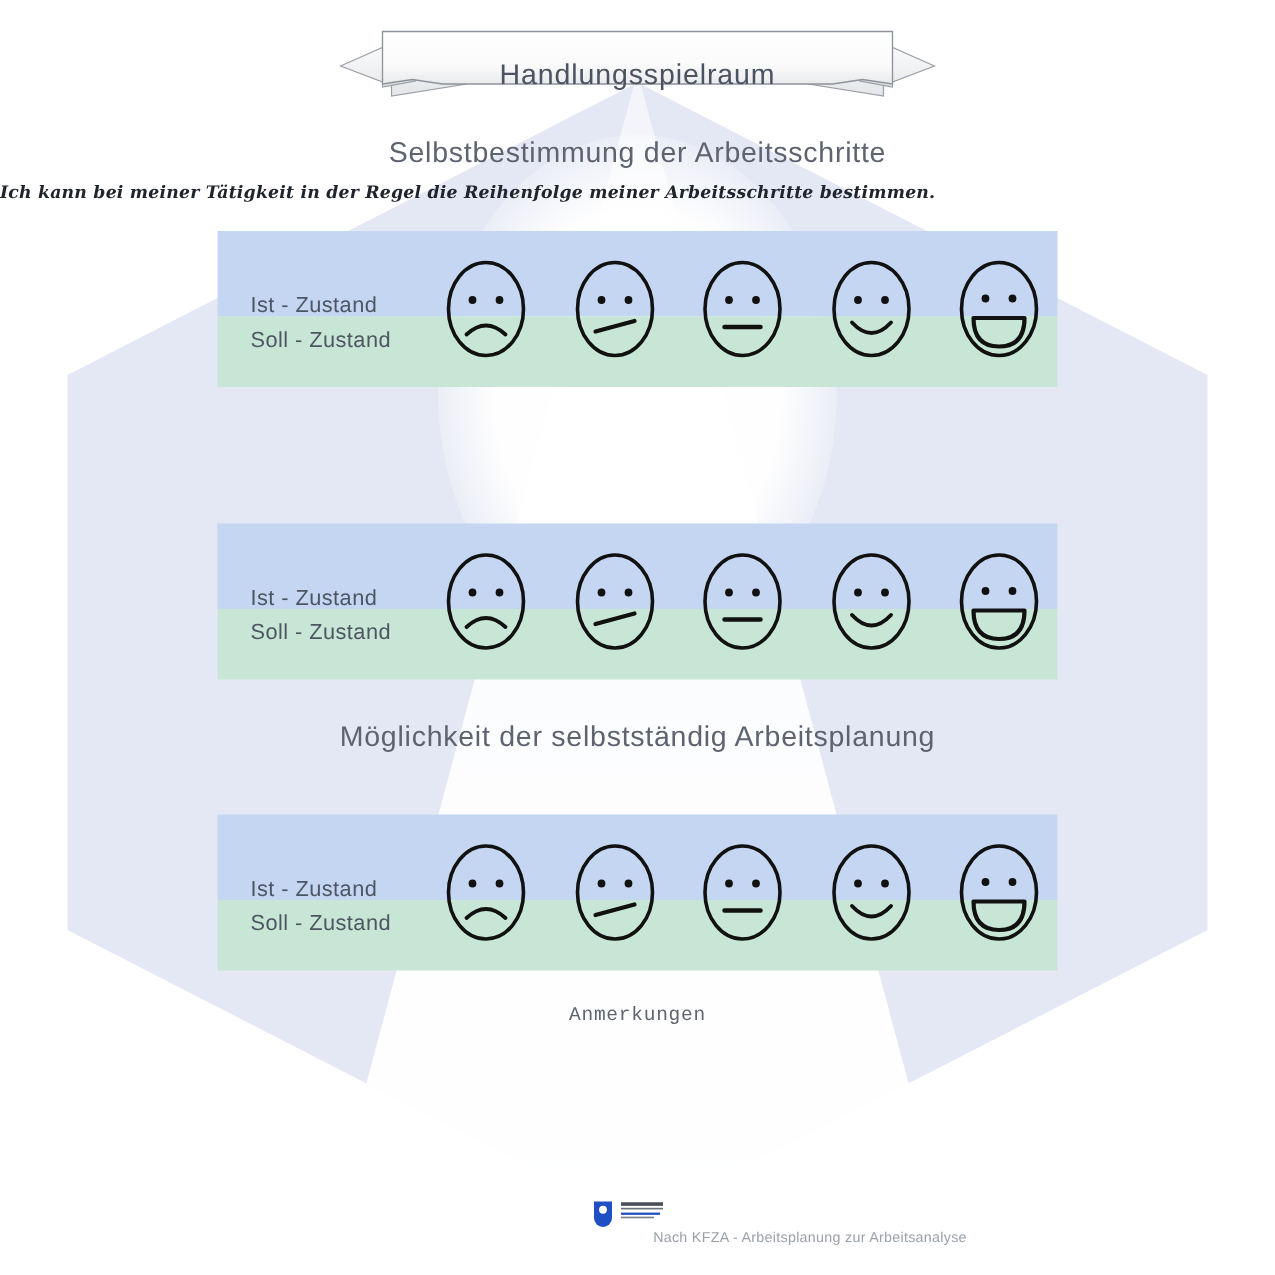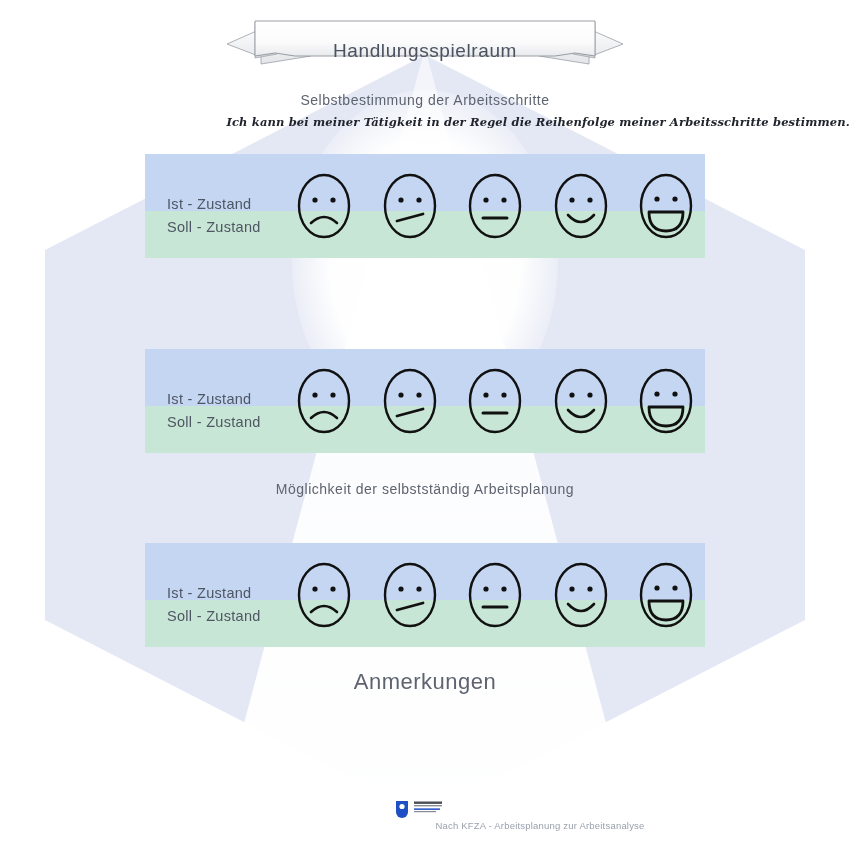--- a/index.html
+++ b/index.html
@@ -65,28 +65,28 @@
   }
 
   
   .section {
     position: absolute;
     left: 0;
     width: 850px;
   }
   .sec-title {
     text-align: center;
-    font-size: 14px;
+    font-size: 19px;
     color: #5d6470;
     letter-spacing: 0.5px;
     font-family: "Liberation Sans", sans-serif;
     white-space: nowrap;
   }
   .sec-sub {
-    text-align: right;
+    text-align: left;
     font-size: 11.5px;
     color: #20242c;
     margin-top: 7px;
     font-family: "DejaVu Serif", serif;
     font-style: italic;
     font-weight: bold;
     letter-spacing: 0.15px;
     white-space: nowrap;
   }
 
@@ -138,24 +138,24 @@
   }
   .face { width: 58px; height: 74px; }
 
   
   .anmerkungen {
     position: absolute;
     left: 0;
     top: 669px;
     width: 850px;
     text-align: center;
-    font-size: 22px;
+    font-size: 13px;
     color: #5d6470;
     letter-spacing: 0.5px;
-    font-family: Liberation Sans, sans-serif;
+    font-family: Liberation Mono, monospace;
   }
 
   
   .footer-logo {
     position: absolute;
     left: 392px;
     top: 797px;
     width: 72px;
     height: 22px;
   }

